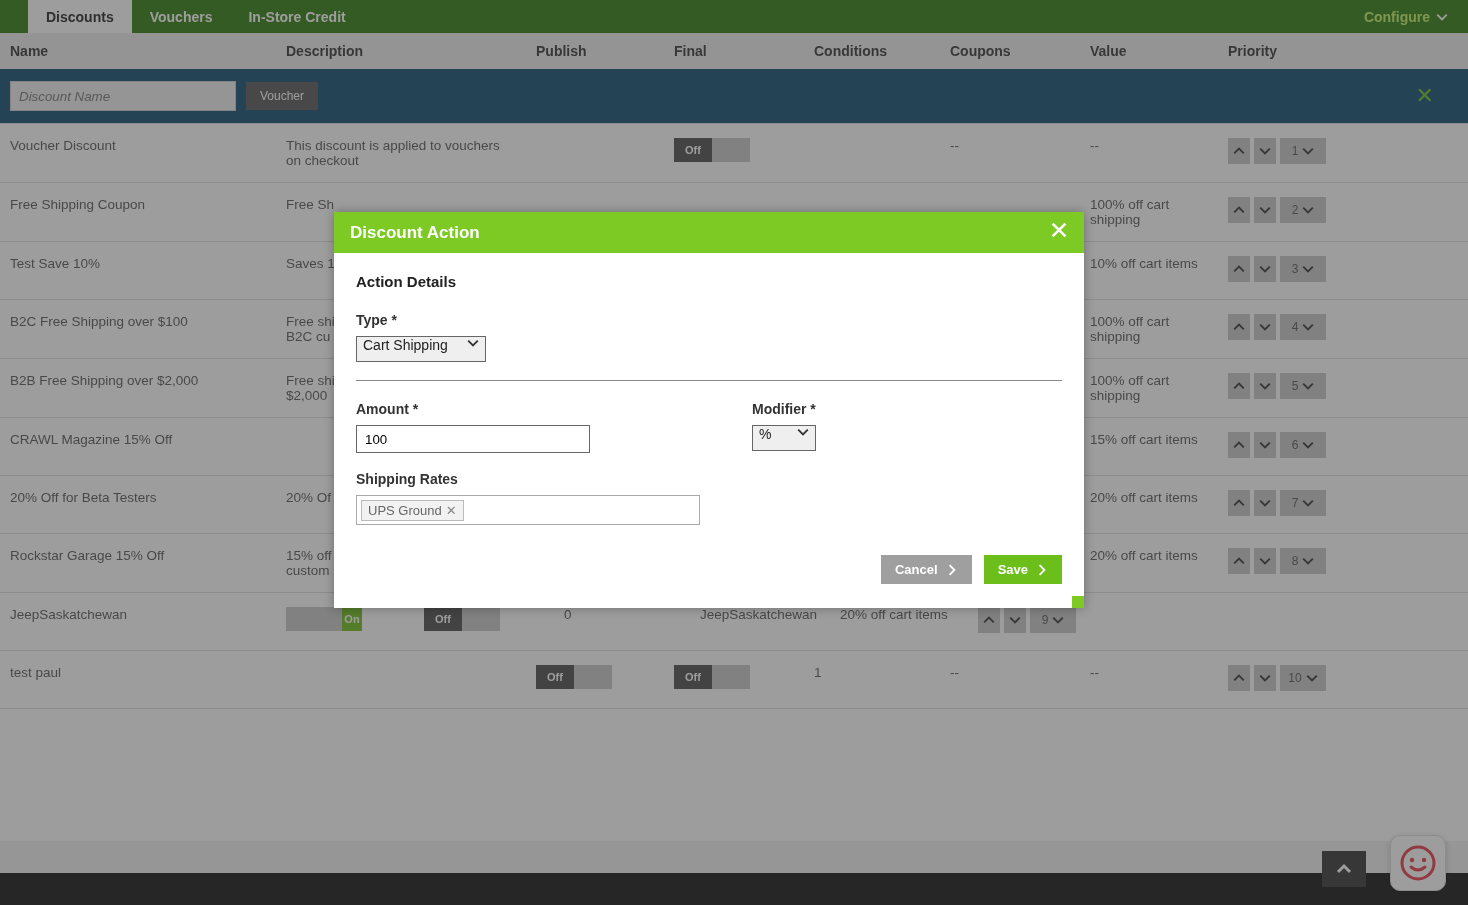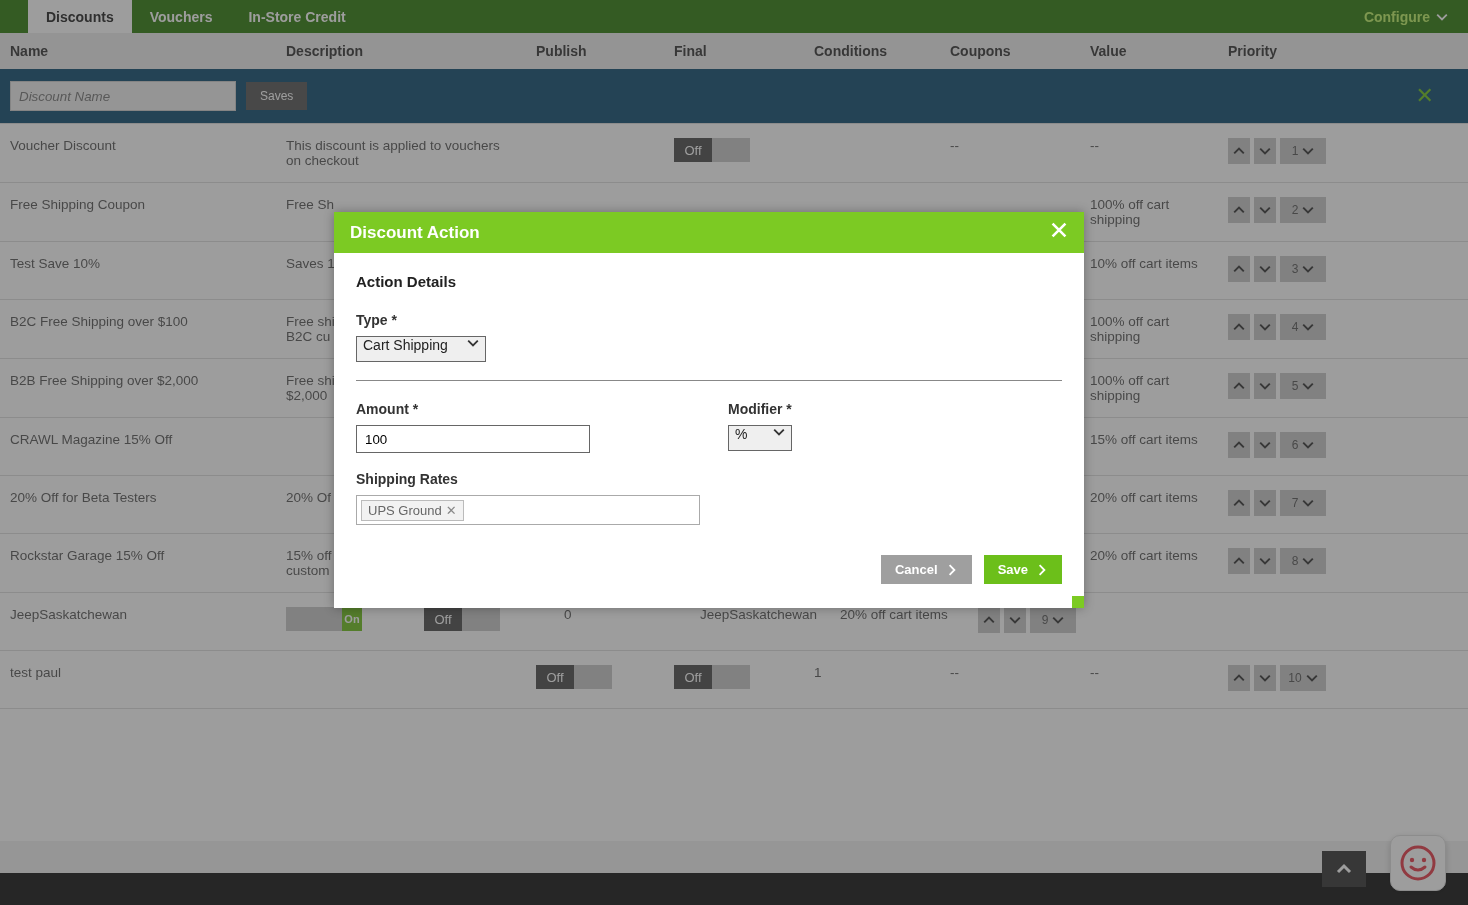--- a/index.html
+++ b/index.html
@@ -28,35 +28,35 @@
   .row .cell { padding:14px 10px; }
   .cell-name{ width:276px; padding-left:28px;}
   .cell-desc{ width:250px;}
   .cell-pub { width:138px;}
   .cell-final{ width:140px;}
   .cell-cond{ width:136px;}
   .cell-coup{ width:140px;}
   .cell-val { width:138px;}
   .cell-pri { width:168px; display:flex; align-items:flex-start; gap:4px;}
   .toggle { width:76px; height:24px; background:#c7c7c7; display:inline-flex; align-items:center; position:relative;}
-  .toggle-off { width:38px; height:100%; background:#4a4a4a; color:#fff; font-size:13px; display:flex; align-items:center; justify-content:center; font-weight:normal;}
+  .toggle-off { width:38px; height:100%; background:#4a4a4a; color:#fff; font-size:11px; display:flex; align-items:center; justify-content:center; font-weight:bold;}
   .toggle-on { margin-left:auto; width:20px; height:100%; background:#6cbf1a; color:#fff; font-size:11px; display:flex; align-items:center; justify-content:center; font-weight:bold;}
   .pri-btn { width:22px; height:26px; background:#c7c7c7; display:flex; align-items:center; justify-content:center;}
   .pri-sel { width:46px; height:26px; background:#c7c7c7; display:flex; align-items:center; justify-content:center; gap:4px; font-size:12px;}
   .overlay { position:absolute; inset:0; background:rgba(60,60,60,0.5);}
   .modal { position:absolute; top:212px; left:334px; width:750px; background:#fff; box-shadow:0 0 10px rgba(0,0,0,.3);}
   .modal-hd { background:#7cca23; color:#fff; font-weight:bold; font-size:17px; padding:9px 16px; display:flex; align-items:center;}
   .modal-close { margin-left:auto; }
   .modal-body { padding:20px 22px 24px 22px; position:relative;}
   .section-title{ font-weight:bold; font-size:15px; margin-bottom:22px;}
   .field-label{ font-size:14px; color:#333; margin-bottom:8px;font-weight:bold; }
   .sel { border:1px solid #666; height:26px; min-width:130px; padding:0 6px; display:flex; justify-content:space-between; gap:8px; background:#efefef;}
   .sel-sm { min-width:44px;}
   .hr { border:none; border-top:1px solid #888; margin:18px 0 20px 0;}
-  .flex { display:flex; gap:12px;}
+  .flex { display:flex; gap:36px;}
   .input { border:1px solid #666; height:28px; width:234px; padding:0 8px; background:#fff;}
   .tag-input { border:1px solid #aaa; height:30px; width:344px; padding:12px 4px; background:#fff; display:flex; align-items:center;}
   .tag { border:1px solid #bbb; background:#f2f2f2; padding:2px 6px; font-size:13px; color:#666; display:flex; align-items:center; gap:4px;}
   .modal-actions{ display:flex; justify-content:flex-end; gap:12px; margin-top:30px;}
   .btn { border:none; color:#fff; padding:7px 14px; font-size:13px; font-weight:bold; display:flex; align-items:center; gap:8px;}
   .btn-cancel{ background:#9f9f9f;}
   .btn-save{ background:#6cbf1a;}
   .resize-handle{ position:absolute; right:0; bottom:0; width:12px; height:12px; background:#7cca23;}
   .scrolltop { position:absolute; right:102px; bottom:18px; width:44px; height:36px; background:#333; display:flex; align-items:center; justify-content:center; color:#fff;}
   .chat { position:absolute; right:22px; bottom:14px; width:56px; height:56px; border-radius:10px; background:#fff; border:1px solid #ddd; box-shadow:0 2px 6px rgba(0,0,0,.2); display:flex; align-items:center; justify-content:center;}
@@ -88,21 +88,21 @@
     <div class="col-pub">Publish</div>
     <div class="col-final">Final</div>
     <div class="col-cond">Conditions</div>
     <div class="col-coup">Coupons</div>
     <div class="col-val">Value</div>
     <div class="col-pri">Priority</div>
   </div>
 
   <div class="filterrow">
     <input class="name-filter" placeholder="Discount Name" style="">
-    <button class="search-btn">Saves</button>
+    <button class="search-btn">Voucher</button>
     <span class="close-x">✕</span>
   </div>
 
   <div id="tbody">
       <div class="row">
         <div class="cell cell-name">Voucher Discount</div>
         <div class="cell cell-desc">This discount is applied to vouchers on checkout</div>
         <div class="cell cell-pub"></div>
         <div class="cell cell-final"><div class="toggle">
             <div class="toggle-off">Off</div>

